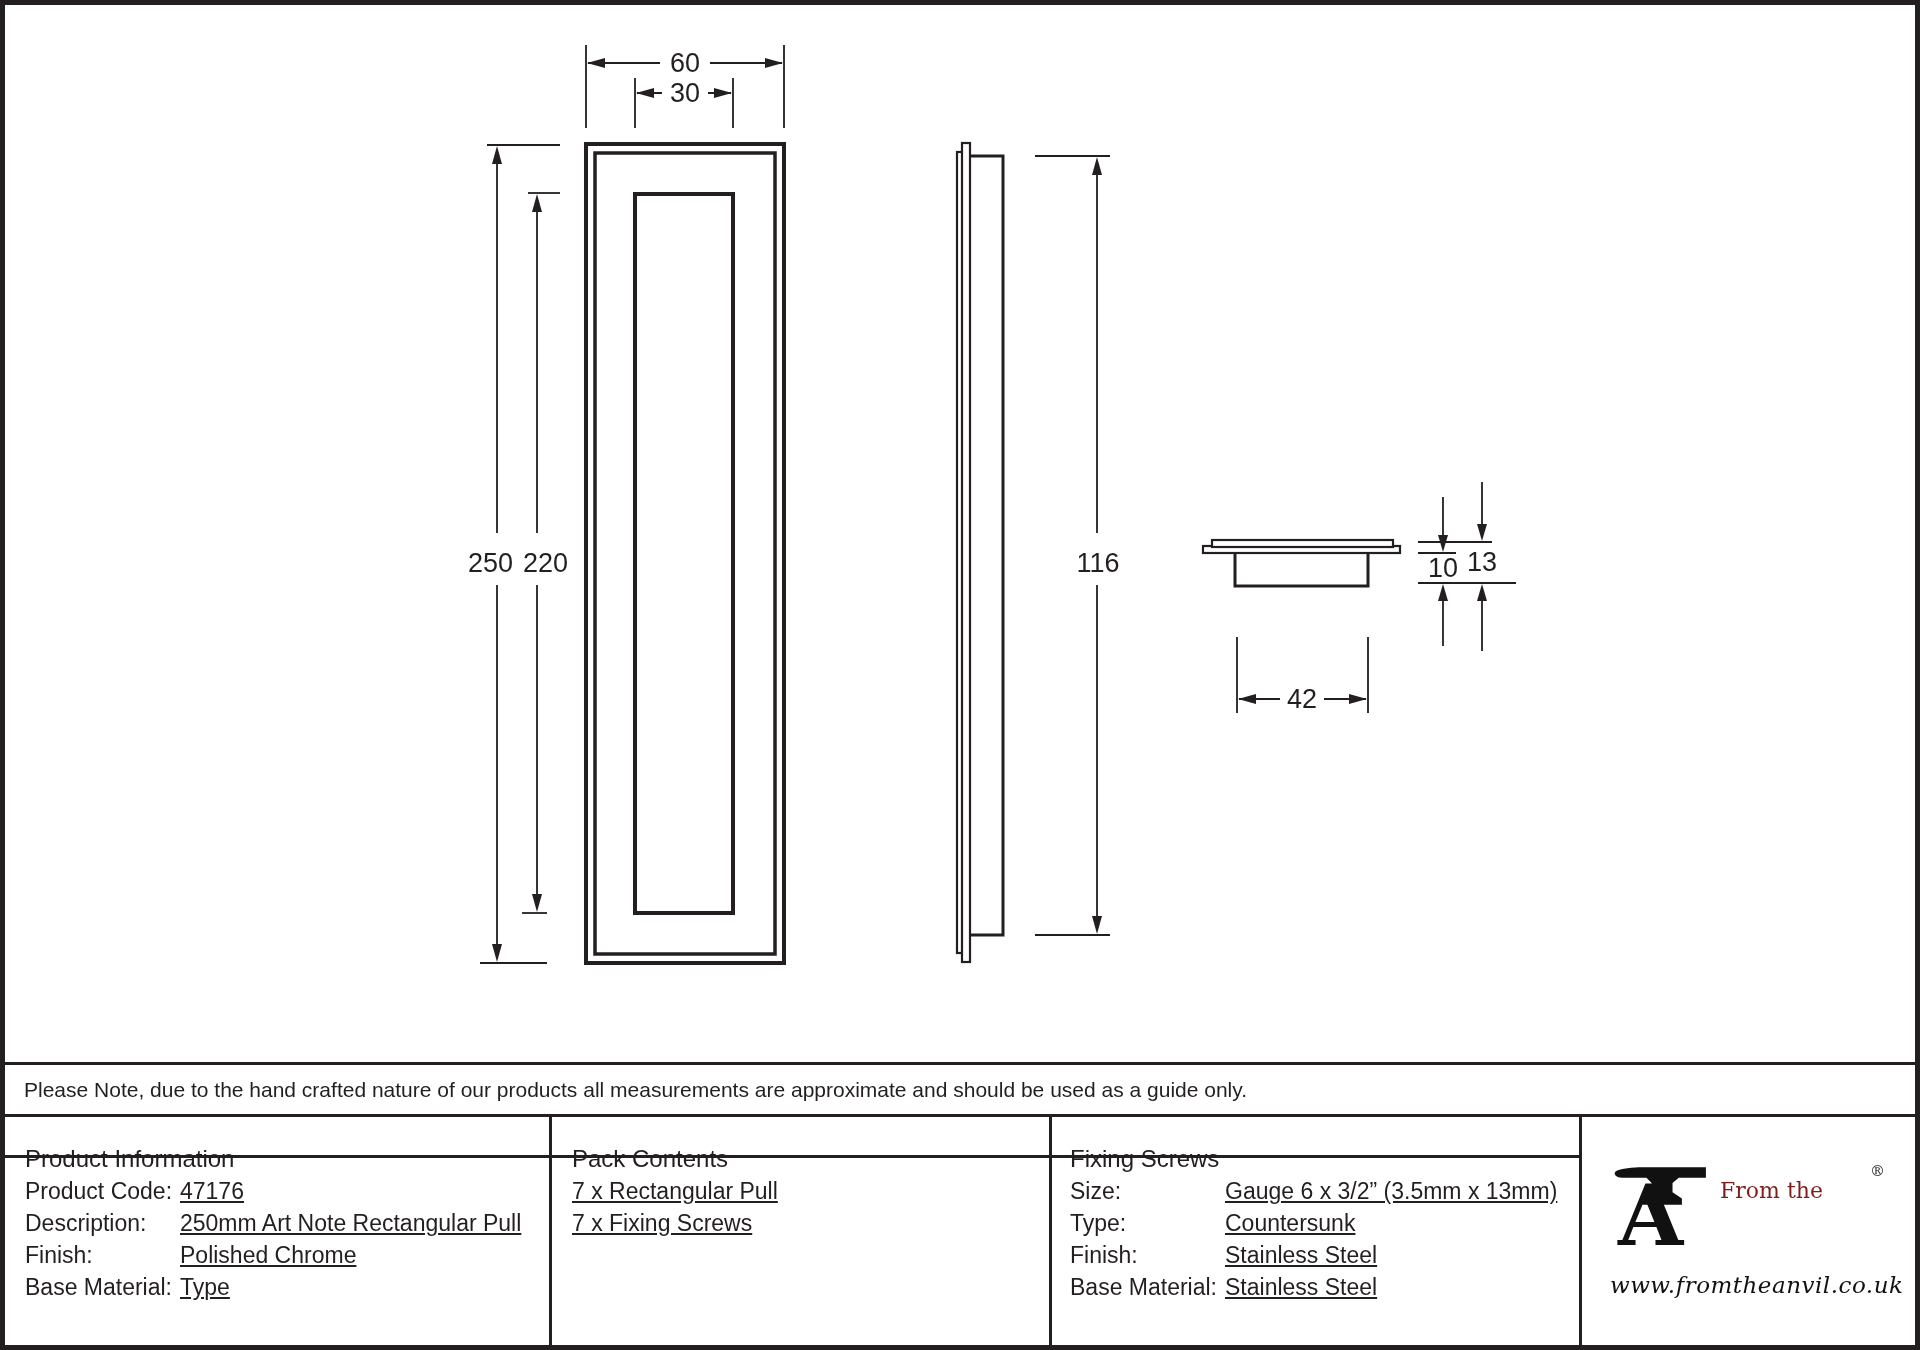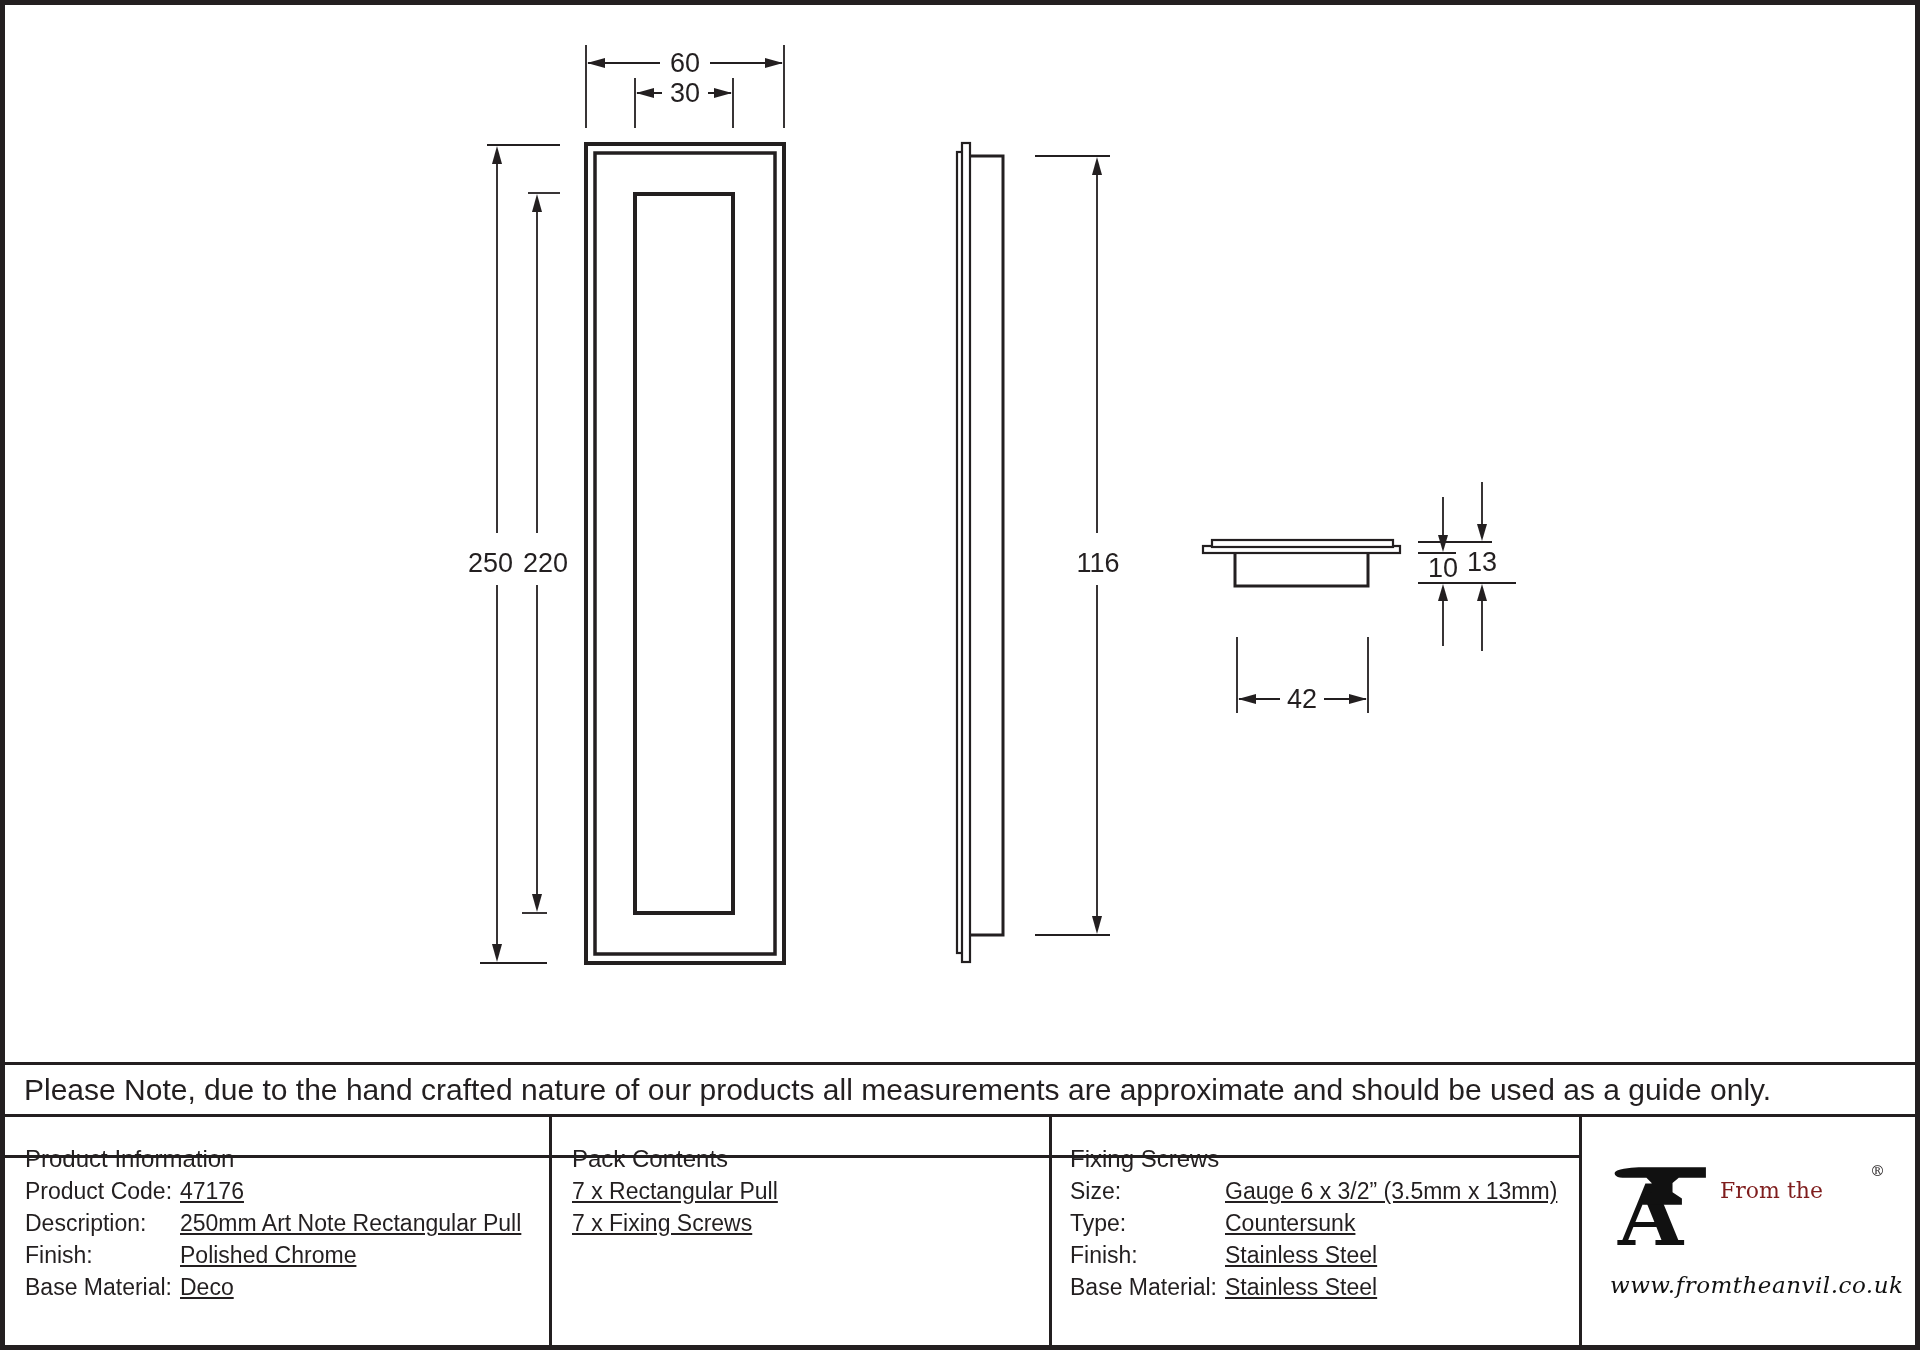--- a/index.html
+++ b/index.html
@@ -8,21 +8,21 @@
   .frame{position:absolute;inset:0;border:5px solid #231f20;box-sizing:border-box;pointer-events:none;}
   svg{position:absolute;left:0;top:0;}
   svg text{font-family:"Liberation Sans",sans-serif;font-size:27px;fill:#231f20;}
   .obj{fill:none;stroke:#231f20;}
   .objw{fill:#ffffff;stroke:#231f20;}
   .dim{stroke:#231f20;stroke-width:1.8;fill:none;}
   .arr{fill:#231f20;stroke:none;}
   
   .note-row{position:absolute;left:0;top:1062px;width:1920px;height:55px;box-sizing:border-box;
             border-top:3px solid #231f20;border-bottom:3px solid #231f20;display:flex;align-items:center;}
-  .note-row span{padding-left:24px;font-size:30px;}
+  .note-row span{padding-left:24px;font-size:21px;}
   
   .vline{position:absolute;width:3px;background:#231f20;top:1117px;height:228px;}
   .hline-header{position:absolute;left:0;top:1155px;width:1579px;height:3px;background:#231f20;}
   .cell-title{position:absolute;top:1125px;font-size:24px;margin-top:20px;}
   .trow{position:absolute;font-size:23px;white-space:nowrap;text-decoration:underline;}
   .tlabel{display:inline-block;}
   
   .logo{position:absolute;left:1608px;top:1160px;width:300px;height:150px;}
   .logo .word{position:absolute;left:10px;top:14px;display:flex;align-items:baseline;
               font-family:"DejaVu Serif",serif;font-weight:bold;color:#111;}
@@ -140,21 +140,21 @@
   <div class="trow" style="left:25px;top:1178px">
     <span class="tlabel" style="width:155px">Product Code:</span><span>47176</span>
   </div>
   <div class="trow" style="left:25px;top:1210px">
     <span class="tlabel" style="width:155px">Description:</span><span>250mm Art Note Rectangular Pull</span>
   </div>
   <div class="trow" style="left:25px;top:1242px">
     <span class="tlabel" style="width:155px">Finish:</span><span>Polished Chrome</span>
   </div>
   <div class="trow" style="left:25px;top:1274px">
-    <span class="tlabel" style="width:155px">Base Material:</span><span>Deco</span>
+    <span class="tlabel" style="width:155px">Base Material:</span><span>Type</span>
   </div>
 
   <div class="cell-title" style="left:572px">Pack Contents</div>
   <div class="trow" style="left:572px;top:1178px">7 x Rectangular Pull</div>
   <div class="trow" style="left:572px;top:1210px">7 x Fixing Screws</div>
 
   <div class="cell-title" style="left:1070px">Fixing Screws</div>
   <div class="trow" style="left:1070px;top:1178px">
     <span class="tlabel" style="width:155px">Size:</span><span>Gauge 6 x 3/2” (3.5mm x 13mm)</span>
   </div>

